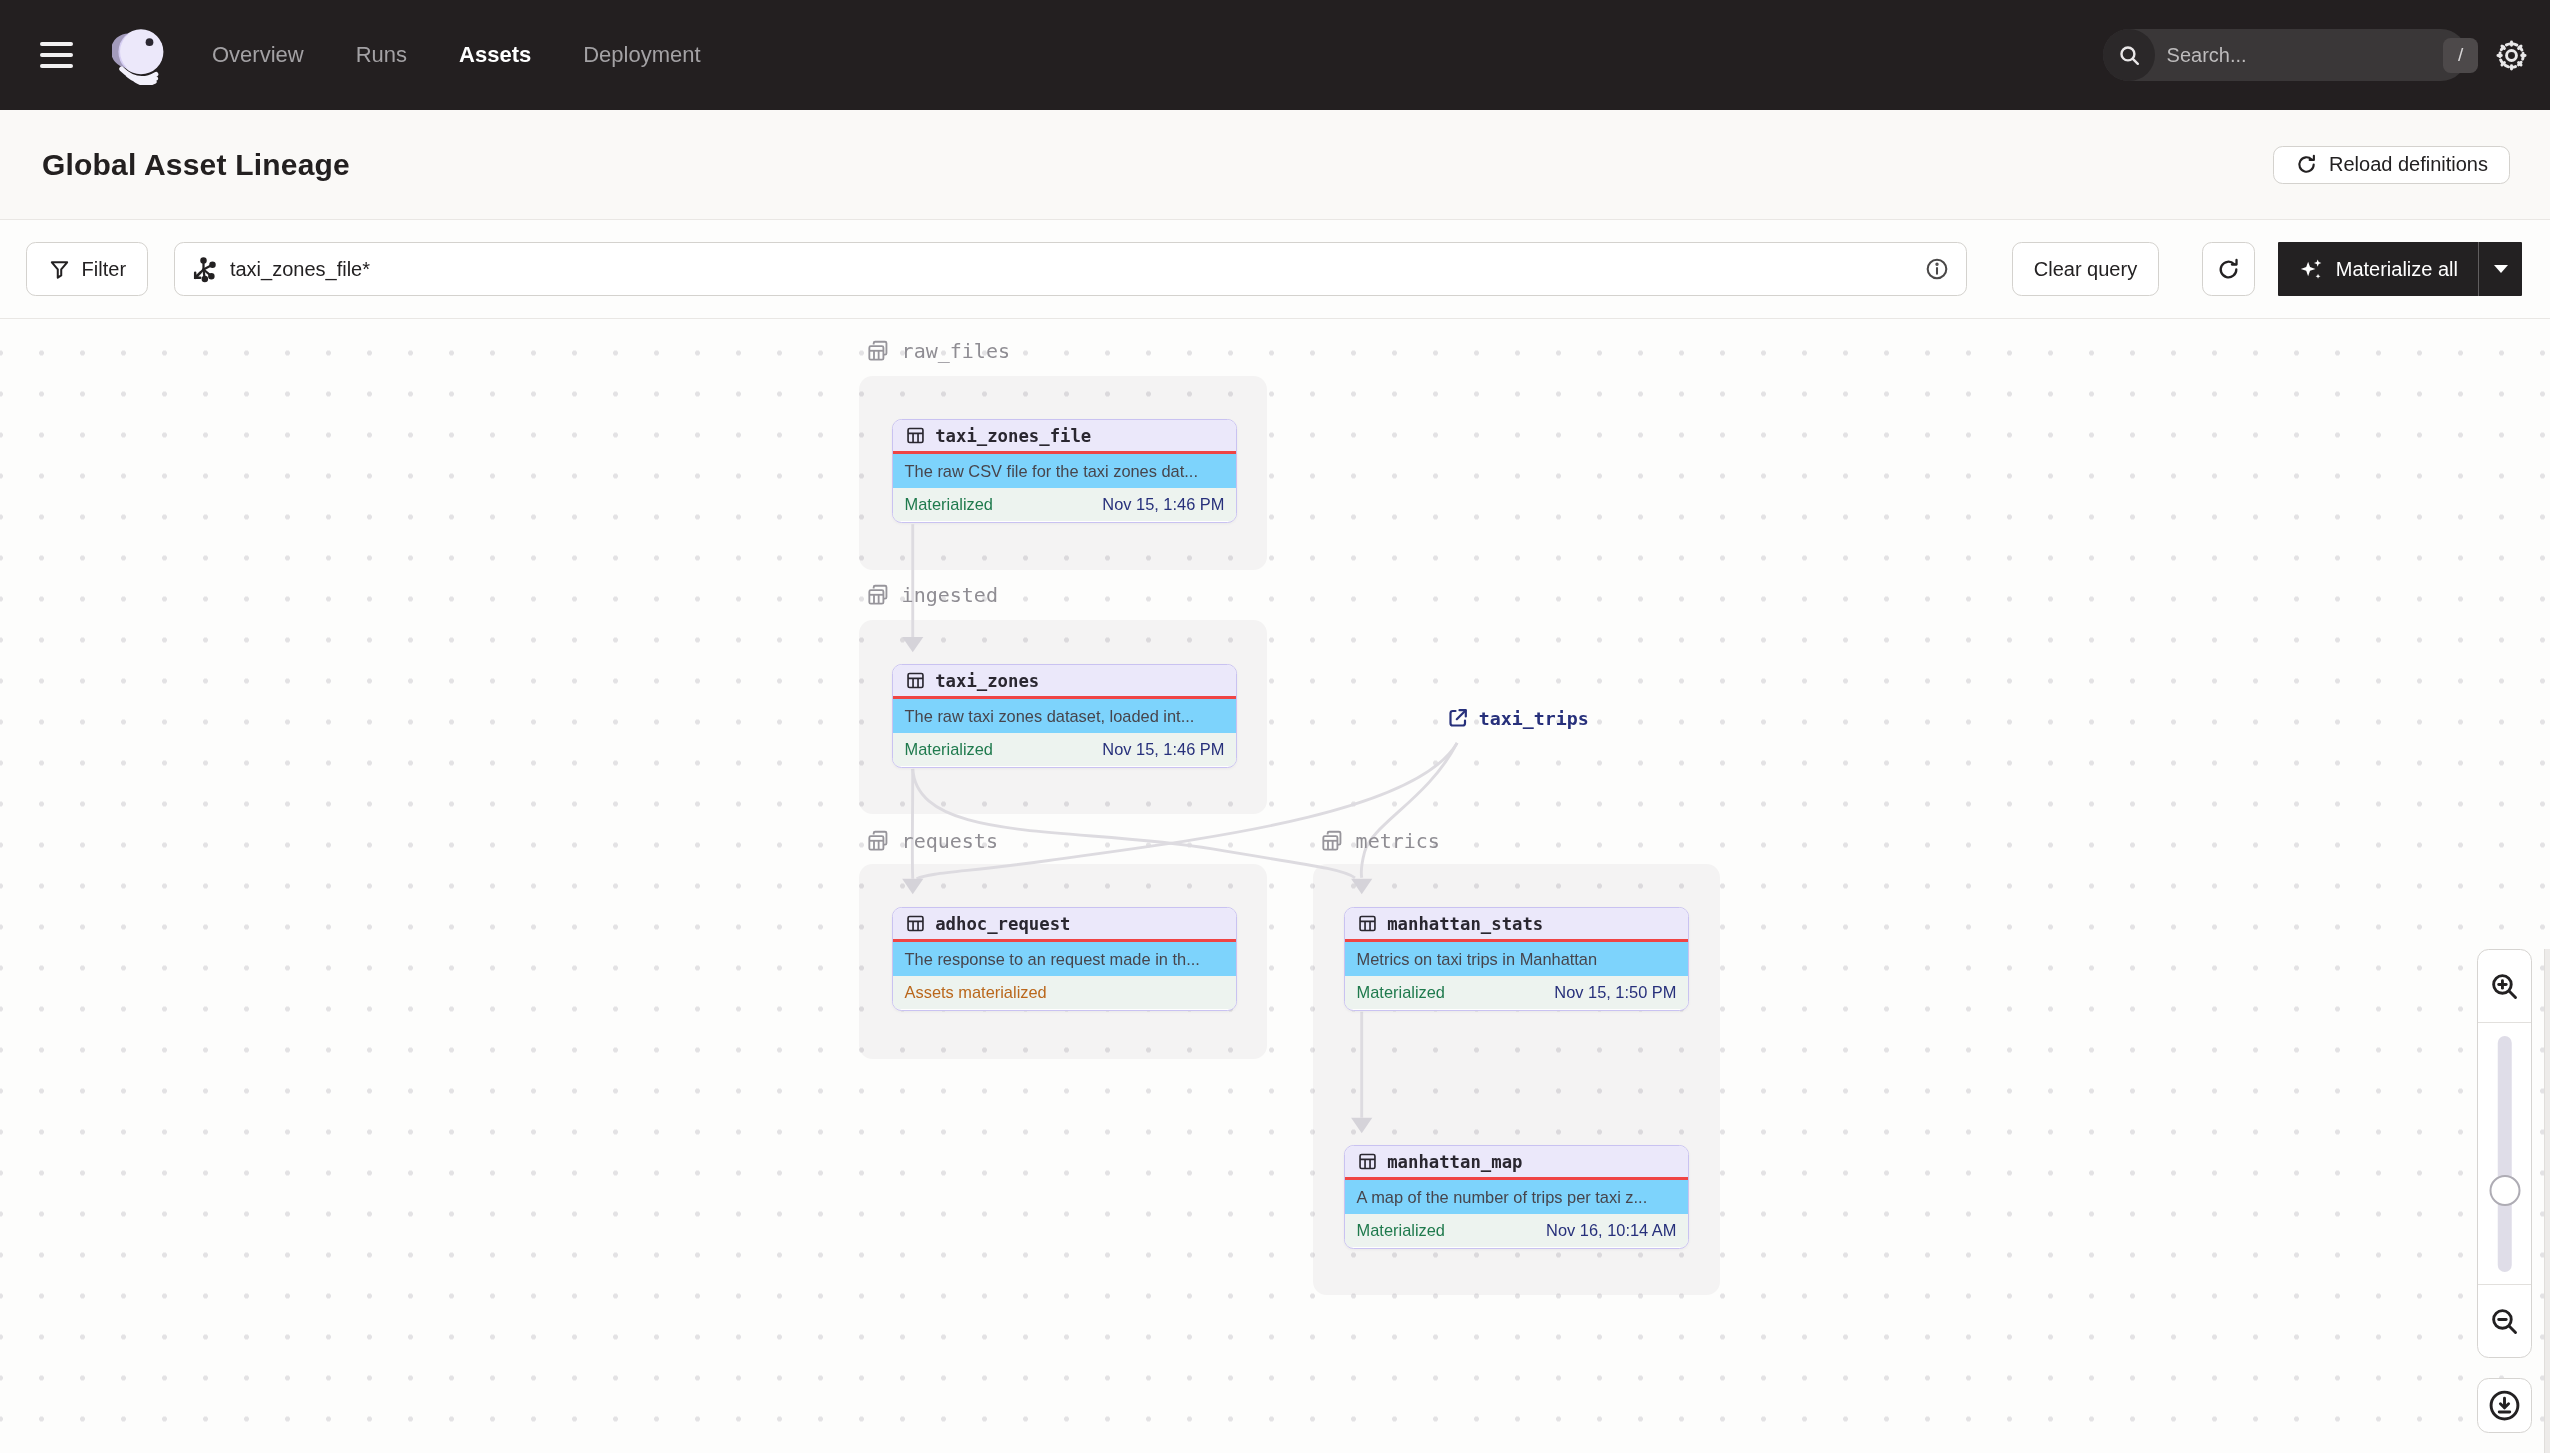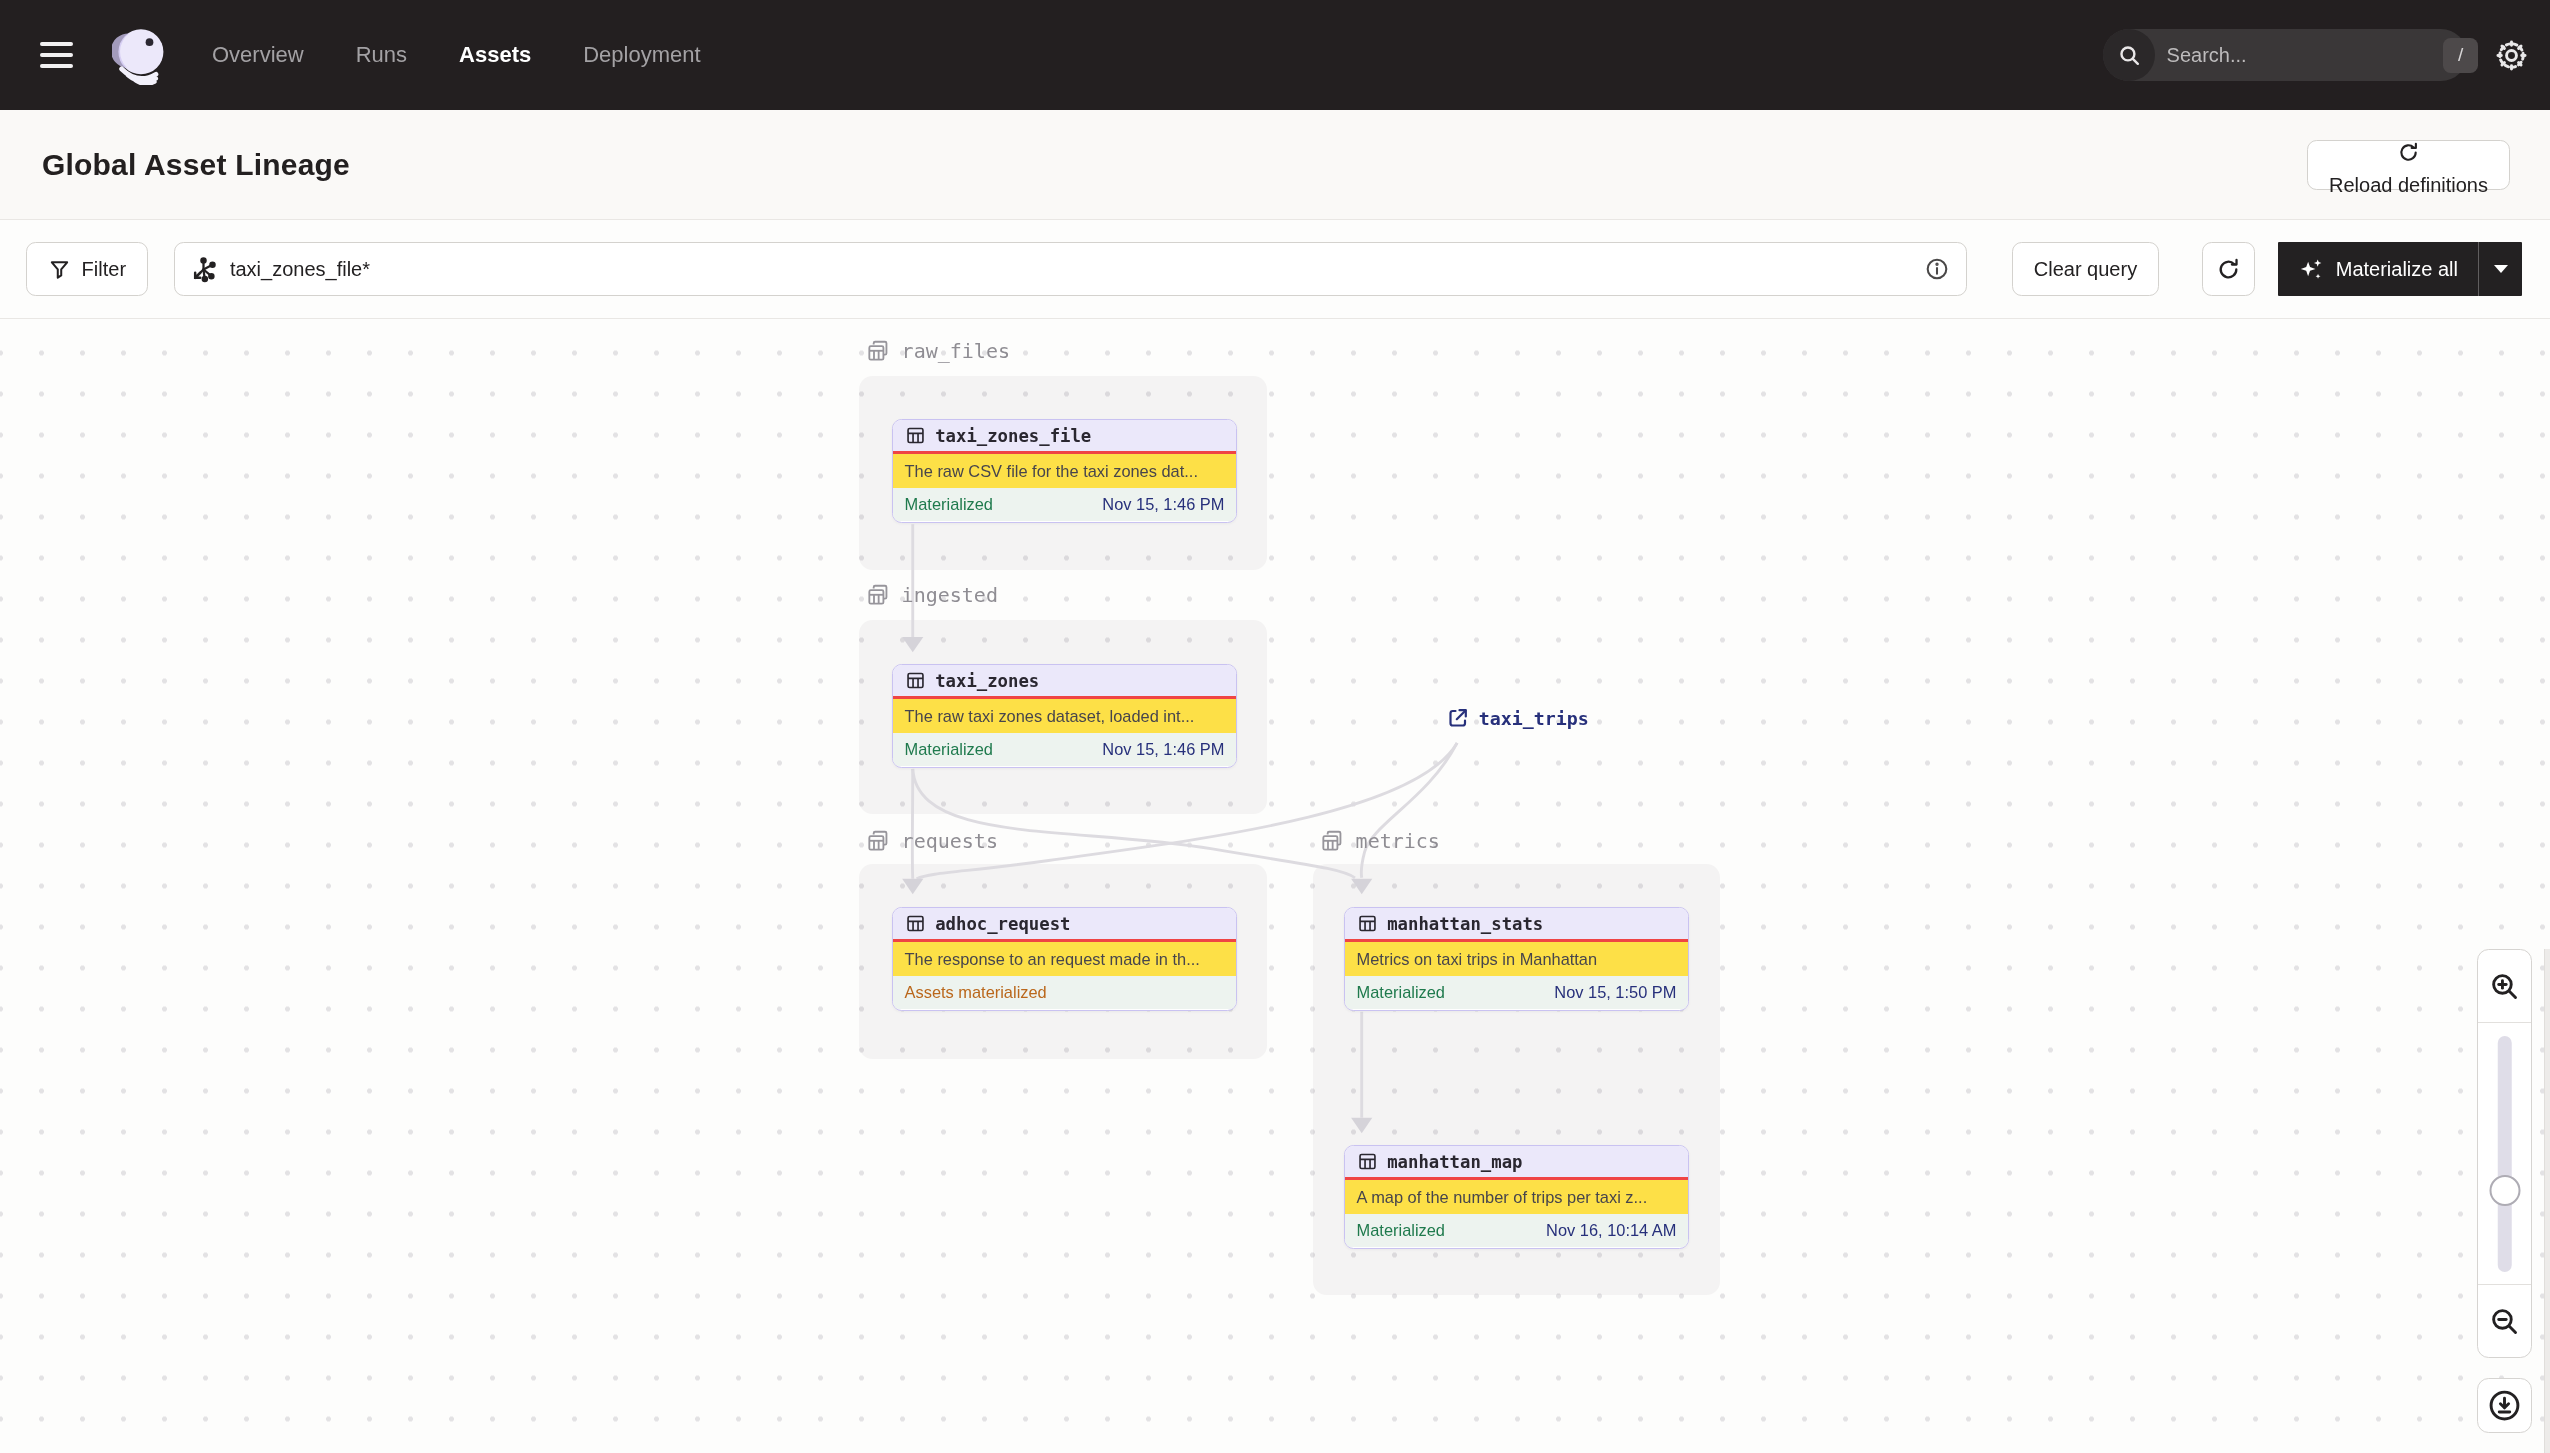--- a/index.html
+++ b/index.html
@@ -43,21 +43,21 @@
     position:absolute; left:0; top:110px; width:2550px; height:110px;
     background:#FAF9F7; border-bottom:1.9px solid #E9E7E4;
     display:flex; align-items:center; justify-content:space-between; padding:0 40px 0 42px;
   }
   .page-title { font-size:30px; font-weight:600; color:#232020; letter-spacing:0.2px; }
   .btn {
     display:inline-flex; align-items:center; gap:10.6px; height:54px; padding:0 21px;
     background:#fff; border:1.9px solid #D4D2CE; border-radius:9.6px; font-size:20px; color:#232122; cursor:pointer;
     white-space:nowrap;
   }
-  .page-header .btn { height:50px;flex-direction:column; }
+  .page-header .btn { height:38px; }
 
   
   .toolbar {
     position:absolute; left:0; top:220px; width:2550px; height:99px; background:#FDFDFC;
     border-bottom:1.9px solid #E9E7E4; display:flex; align-items:center; padding:0 28px 0 26px;
   }
   .query-wrap {
     flex:1; margin-left:26px; height:54px; border:1.9px solid #D4D2CE; border-radius:9.6px; background:#fff;
     display:flex; align-items:center; padding:0 15.4px; gap:12.5px;
   }
@@ -93,21 +93,21 @@
 
   .asset-node {
     position:absolute; width:345px; height:104px; background:#fff;
     border:1.9px solid #C9C2F1; border-radius:9.6px; overflow:hidden; cursor:pointer;
     box-shadow:0 1px 2.9px rgba(40,35,60,.05);
   }
   .n0 { left:892px; top:100px; } .n1 { left:892px; top:345px; } .n2 { left:892px; top:588px; }
   .n3 { left:1344px; top:588px; } .n4 { left:1344px; top:826px; }
   .node-header { height:34px; background:#EBE8FA; border-bottom:3px solid #ef4444; display:flex; align-items:center; gap:9.6px; padding:0 11.6px; }
   .node-name { font-size:17.3px; font-weight:bold; color:#2A2730; }
-  .node-desc { height:34px; display:flex; align-items:center; padding:0 11.6px; font-size:16.4px; color:#47454C; white-space:nowrap; overflow:hidden; background:#fde047; }
+  .node-desc { height:34px; display:flex; align-items:center; padding:0 11.6px; font-size:16.4px; color:#47454C; white-space:nowrap; overflow:hidden; background:#7dd3fc; }
   .node-footer { height:33px; background:#EDF3EF; display:flex; align-items:center; justify-content:space-between; padding:0 11.6px; font-size:16.4px; }
   .st-mat { color:#1F7A4D; } .st-never { color:#BA671B; }
   .node-time { color:#27307B; }
 
   .external-asset { position:absolute; left:1446px; top:387px; display:flex; align-items:center; gap:8.7px; color:#27307B; font-size:18.3px; font-weight:bold; cursor:pointer; }
 
   
   .zoom-panel {
     position:absolute; left:2477px; top:630px; width:55px; height:409px;
     background:#fff; border:1.4px solid #D6D4D1; border-radius:11.6px; display:flex; flex-direction:column; overflow:hidden;

